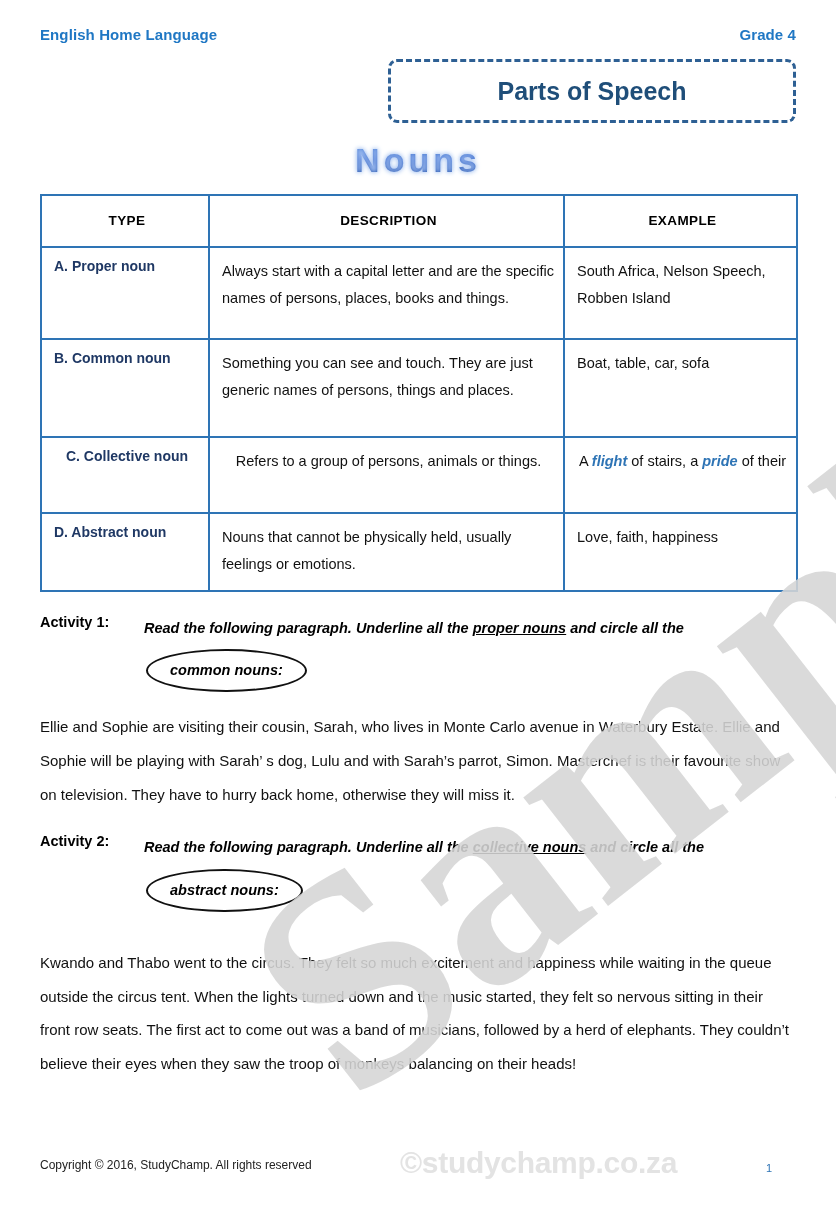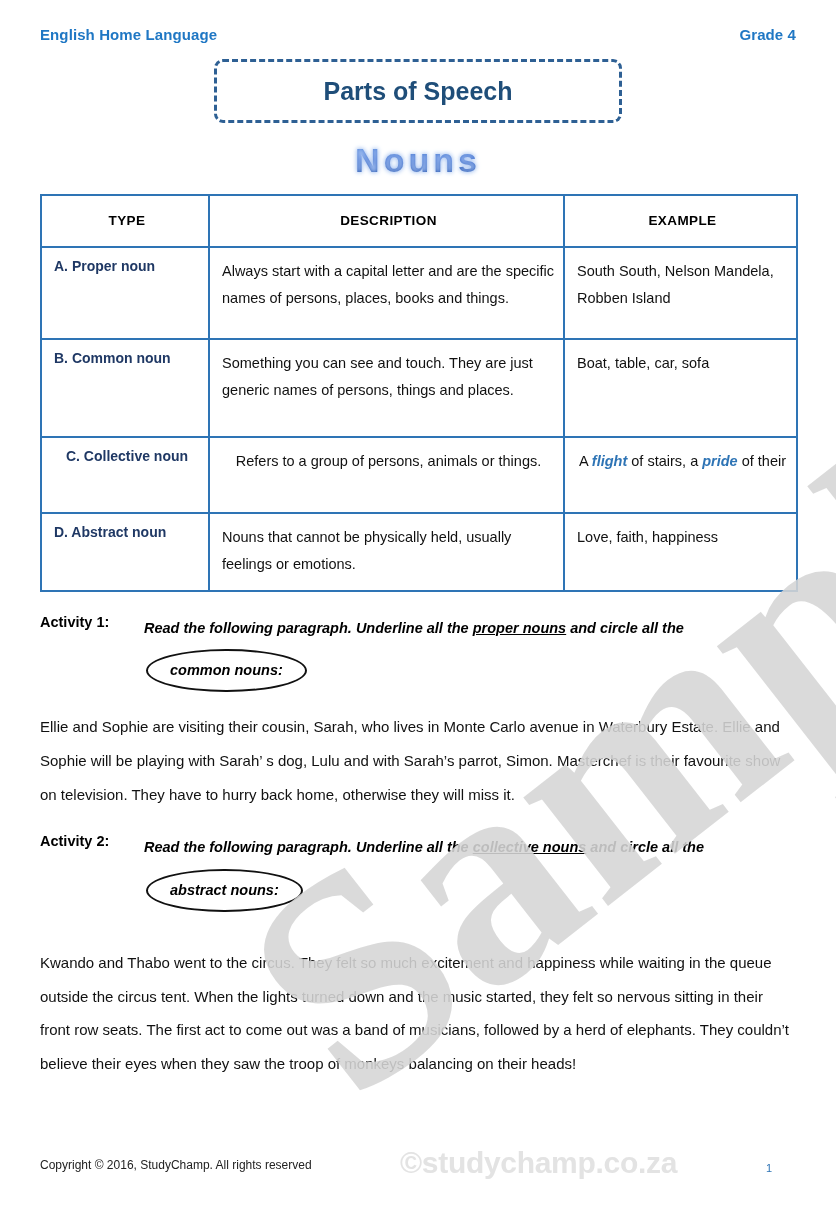--- a/index.html
+++ b/index.html
@@ -35,21 +35,21 @@
   .topbar {
     display:flex; justify-content:space-between; align-items:flex-end;
     padding-top:26px;
   }
   .topbar .t-left, .topbar .t-right {
     color:#1F77C4; font-weight:700; font-size:15px;
     letter-spacing:.1px;
   }
 
   
-  .title-wrap { display:flex; justify-content:center; margin-top:16px; }
+  .title-wrap { display:flex; justify-content:flex-end; margin-top:16px; }
   .title-box {
     width:408px; height:64px;
     border:3px dashed #2E6094;
     border-radius:9px;
     display:flex; align-items:center; justify-content:center;
   }
   .title-box span {
     color:#1F4E79; font-size:25px; font-weight:700;
   }
 
@@ -190,21 +190,21 @@
       <tr>
         <th>TYPE</th>
         <th>DESCRIPTION</th>
         <th>EXAMPLE</th>
       </tr>
     </thead>
     <tbody>
       <tr class="r-a">
         <td class="type-cell">A. Proper noun</td>
         <td class="desc-cell">Always start with a capital letter and are the specific names of persons, places, books and things.</td>
-        <td class="ex-cell">South South, Nelson Mandela, Robben Island</td>
+        <td class="ex-cell">South Africa, Nelson Speech, Robben Island</td>
       </tr>
       <tr class="r-b">
         <td class="type-cell">B. Common noun</td>
         <td class="desc-cell">Something you can see and touch. They are just generic names of persons, things and places.</td>
         <td class="ex-cell">Boat, table, car, sofa</td>
       </tr>
       <tr class="r-c">
         <td class="type-cell">C. Collective noun</td>
         <td class="desc-cell">Refers to a group of persons, animals or things.</td>
         <td class="ex-cell"><span>A </span><span class="hl">flight</span><span> of stairs, a </span><span class="hl">pride</span><span> of their</span></td>

